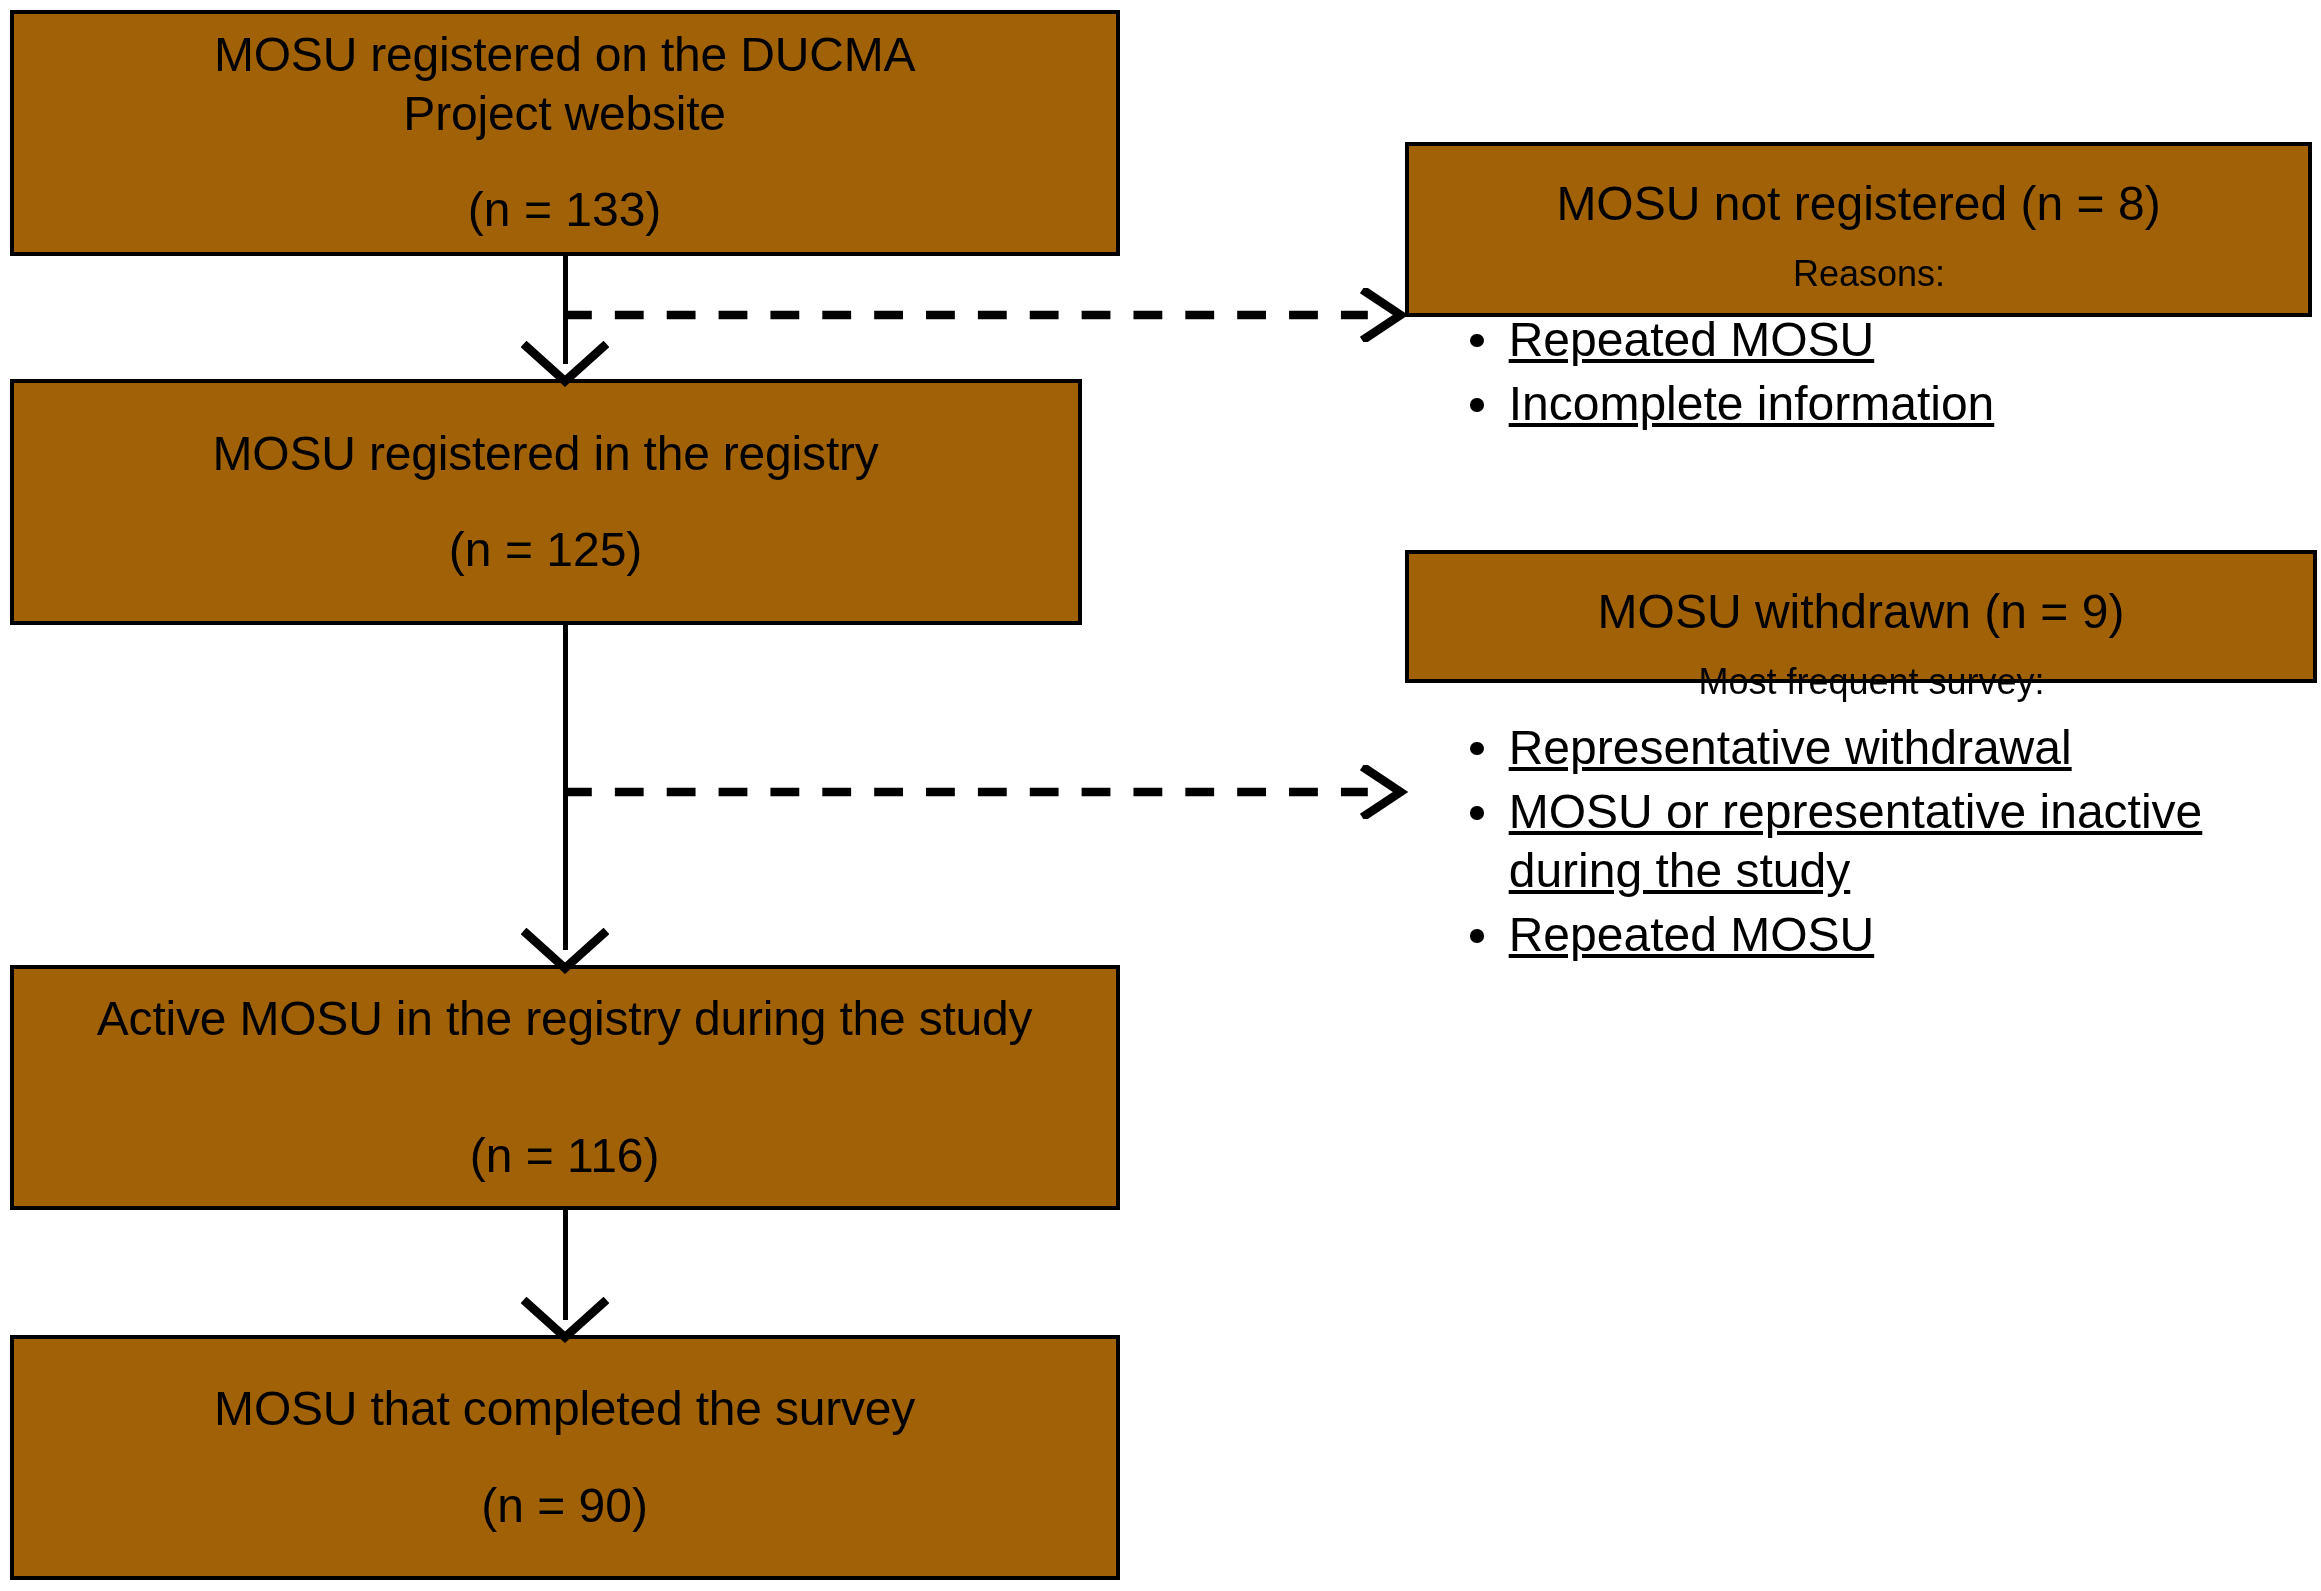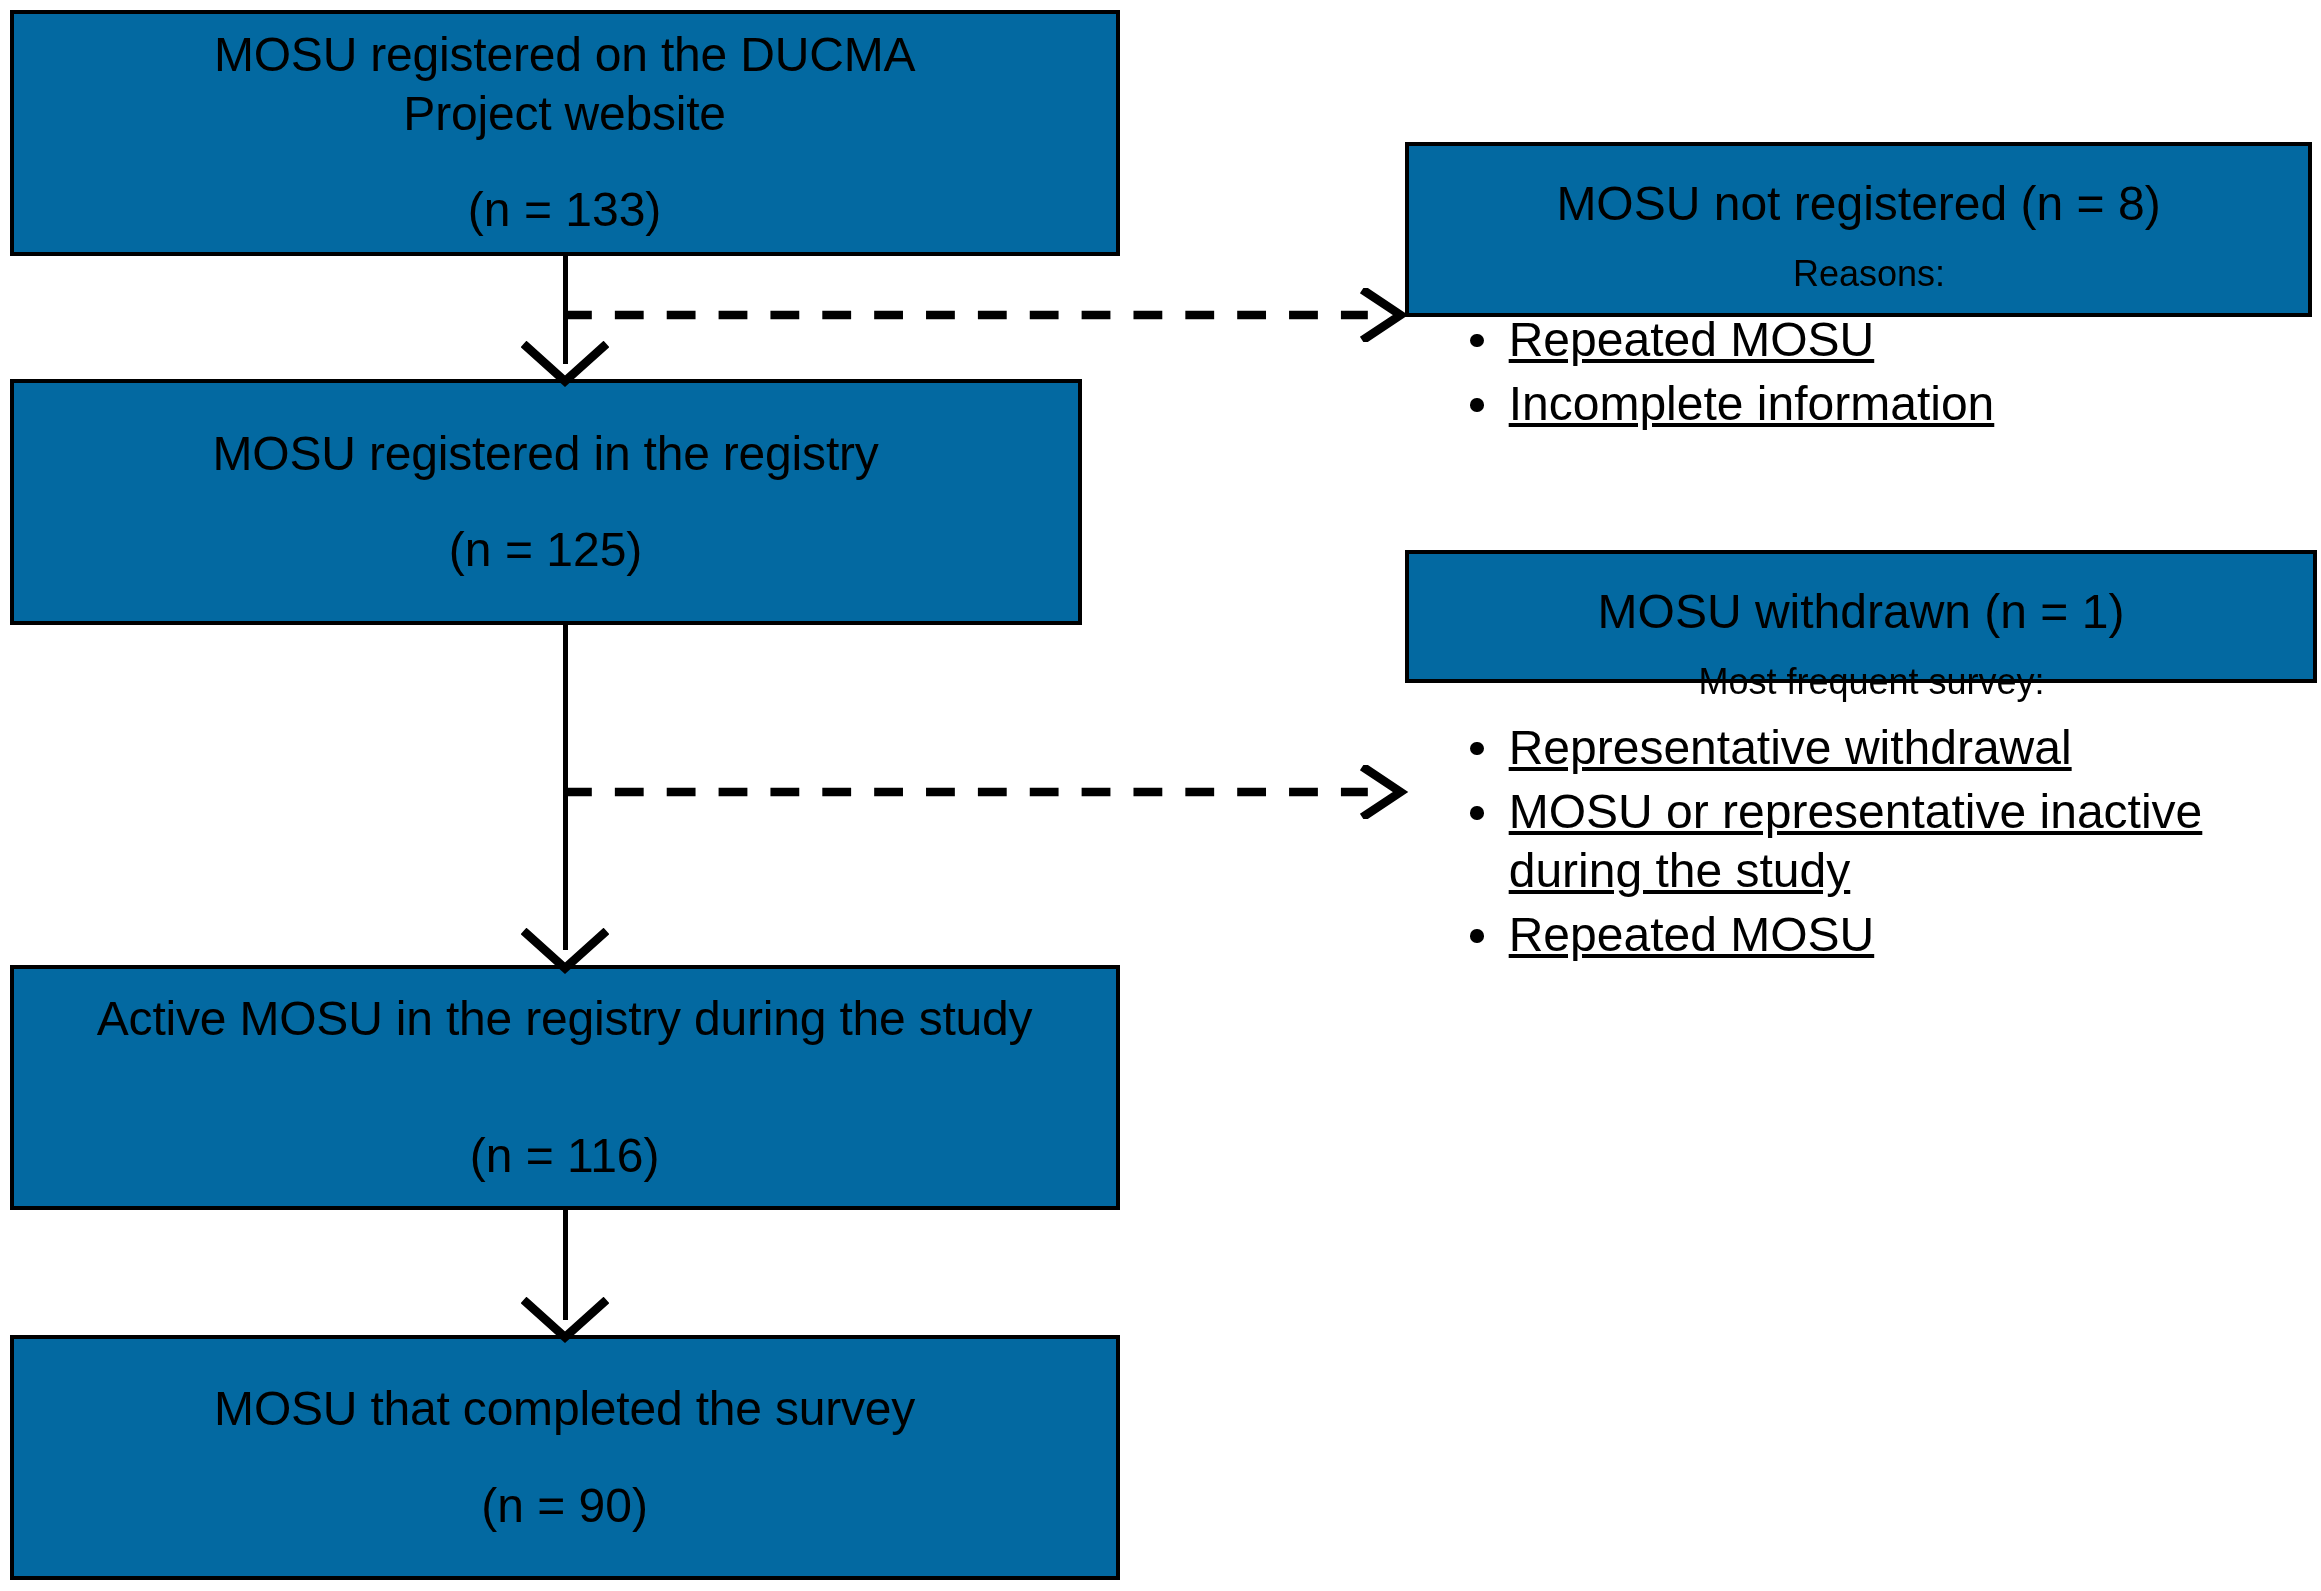--- a/index.html
+++ b/index.html
@@ -15,21 +15,21 @@
     font-family: "Liberation Sans", sans-serif;
     color: #000000;
     overflow: hidden;
   }
 
   
   .fbox {
     position: absolute;
     box-sizing: border-box;
     border: 4.8px solid #000000;
-    background: #0369a1;
+    background: #a16207;
   }
 
   
   .flow-box {
     display: flex;
     flex-direction: column;
     align-items: center;
     justify-content: center;
   }
   .flow-title {
@@ -133,21 +133,21 @@
   <div class="fbox side-box" style="left:1405px; top:142px; width:907px; height:175px;">
     <div class="side-title">MOSU not registered (n = 8)</div>
     <div class="side-sub">Reasons:</div>
     <ul class="side-list">
       <li>Repeated MOSU</li>
       <li>Incomplete information</li>
     </ul>
   </div>
 
   <div class="fbox side-box" style="left:1405px; top:550px; width:912px; height:133px;">
-    <div class="side-title">MOSU withdrawn (n = 1)</div>
+    <div class="side-title">MOSU withdrawn (n = 9)</div>
     <div class="side-sub">Most frequent survey:</div>
     <ul class="side-list">
       <li>Representative withdrawal</li>
       <li>MOSU or representative inactive during the study</li>
       <li>Repeated MOSU</li>
     </ul>
   </div>
 
   <div class="vline" style="left:563px; top:256px; height:108px;"></div>
   <div class="vhead" style="left:521px; top:341px;">

